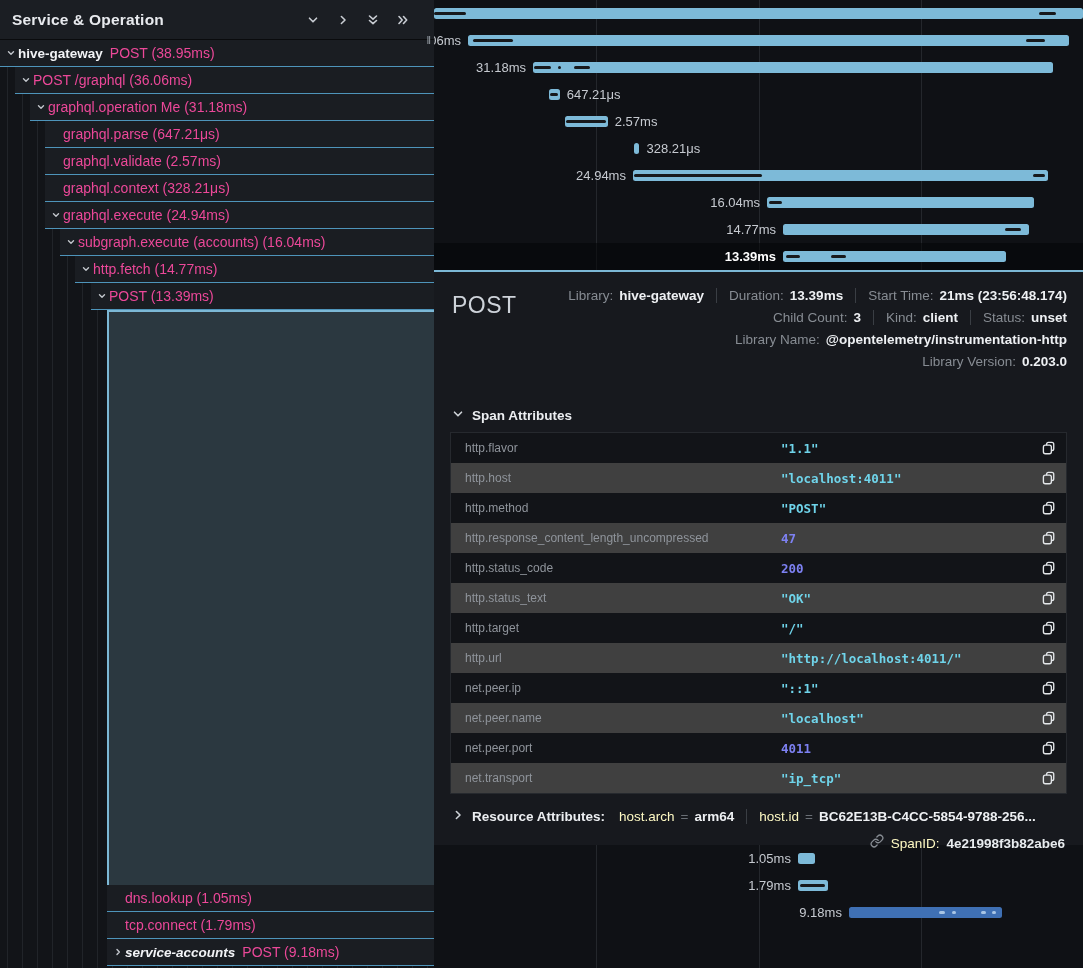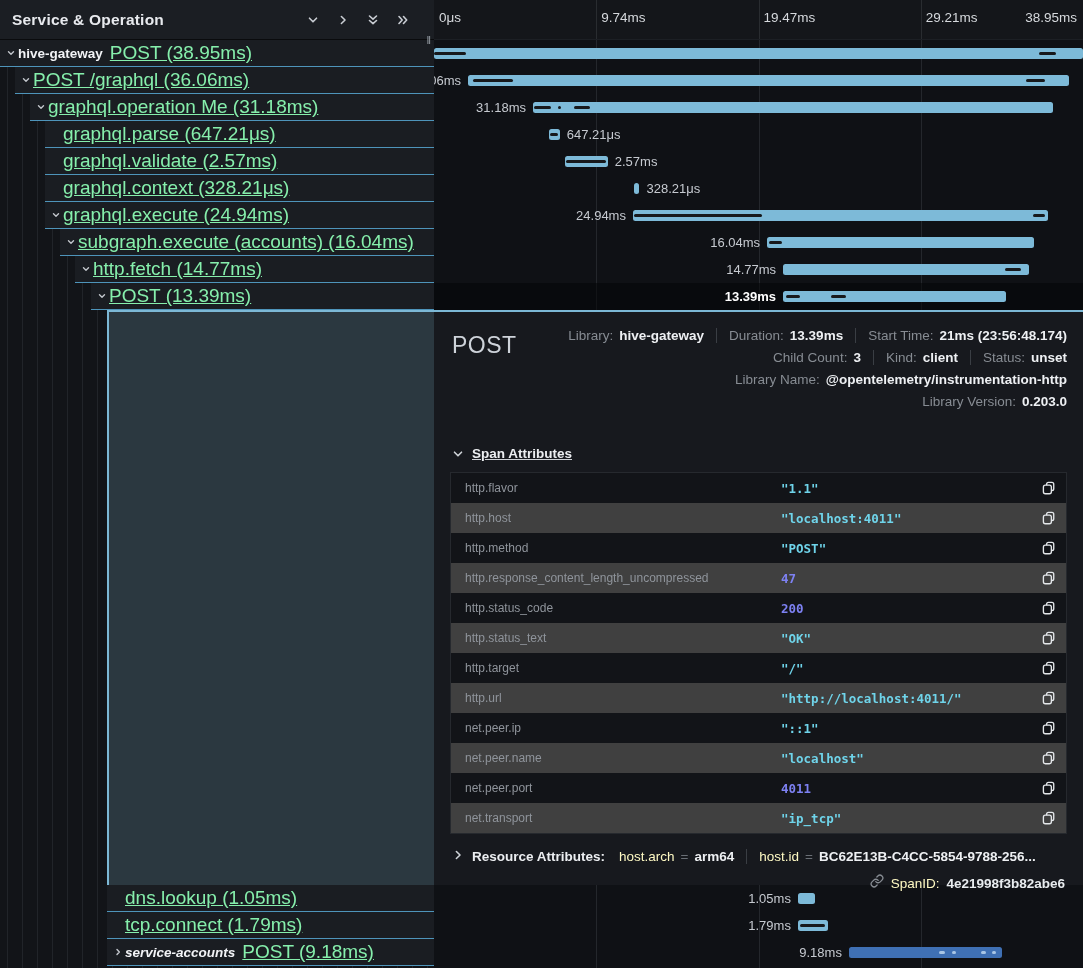--- a/index.html
+++ b/index.html
@@ -18,21 +18,21 @@
 
   .left-body{position:absolute;top:40px;left:0;right:0;bottom:0;background-color:#121418;
              background-image:repeating-linear-gradient(90deg,#212429 0 1px,transparent 1px 15px);
              background-position:7px 0;}
   .tree-row{position:relative;height:27px;}
   .row-fill{position:absolute;top:0;bottom:0;right:0;background:#1a1d22;border-bottom:1px solid #4e94ba;
             display:flex;align-items:center;padding-left:4px;white-space:nowrap;overflow:hidden;cursor:pointer;}
   .tree-chev{width:14px;flex:0 0 14px;color:#c3c7cd;display:flex;align-items:center;justify-content:center;}
   .svc{font-weight:700;color:#f2f3f6;margin-right:7px;font-size:13.5px;}
   .svc.italic{font-style:italic;}
-  .span-label{font-size:19px;color:#86efac;text-decoration:underline;}
+  .span-label{font-size:14px;color:#ec4899;}
   .teal-block{position:relative;height:575px;}
   .teal-fill{position:absolute;left:107px;right:0;top:0;bottom:0;background:#2b3840;
              border-left:2px solid #7cb8d6;border-top:2px solid #7cb8d6;}
   .left-bottom-pad{height:2px;}
 
   
   .right-panel{position:absolute;left:434px;top:0;width:649px;height:968px;background:#0f1115;}
   .gridline{position:absolute;top:0;bottom:0;width:1px;background:#24272c;z-index:1;}
   .tl-header{position:relative;height:40px;background:rgba(255,255,255,0.025);border-bottom:1px solid #1c1f24;z-index:2;}
   .tick{position:absolute;top:10px;font-size:13.5px;font-weight:500;color:#d6d9dd;z-index:2;}
@@ -50,21 +50,21 @@
           padding:14px 16px 0 16px;}
   .detail-head{position:relative;min-height:100px;text-align:right;}
   .detail-title{position:absolute;left:2px;top:6px;font-size:23px;font-weight:500;color:#ced3da;letter-spacing:.5px;}
   .meta{display:flex;flex-direction:column;align-items:flex-end;gap:7px;padding-top:2px;}
   .meta-line{display:flex;align-items:center;}
   .meta-item{display:flex;align-items:center;font-size:13.5px;}
   .meta-label{color:#878c93;margin-right:6px;}
   .meta-value{color:#eef0f3;font-weight:700;}
   .meta-sep{width:1px;height:15px;background:#3a3e44;margin:0 12px;}
 
-  .attr-section-head{display:flex;gap:8px;margin:20px 0 8px 2px;cursor:pointer;text-decoration:underline;}
+  .attr-section-head{display:flex;align-items:center;gap:8px;margin:20px 0 8px 2px;cursor:pointer;}
   .attr-section-head .icon{color:#cfd3d8;}
   .attr-section-title{font-size:13.5px;font-weight:700;color:#eceef1;}
   .attr-table{border:1px solid #26292e;}
   .attr-row{position:relative;height:30px;display:flex;align-items:center;}
   .attr-row.odd{background:#121418;}
   .attr-row.even{background:#404040;}
   .attr-key{padding-left:14px;font-size:12px;color:#8f949b;white-space:nowrap;}
   .attr-value{position:absolute;left:330px;font-family:"DejaVu Sans Mono",monospace;font-size:12.5px;font-weight:700;}
   .attr-value.string{color:#6fd4ea;}
   .attr-value.number{color:#7d81f2;}
@@ -238,27 +238,20 @@
       <div class="left-bottom-pad"></div>
     </div>
   </div>
 
   <div class="right-panel">
     <div id="gridlines">
         <div class="gridline" style="left: 162.25px;"></div>
         <div class="gridline" style="left: 324.5px;"></div>
         <div class="gridline" style="left: 486.75px;"></div>
       </div>
-    <div class="tl-header" id="tl-header">
-        <span class="tick" style="left: 5px;">0μs</span>
-        <span class="tick" style="left: 167.25px;">9.74ms</span>
-        <span class="tick" style="left: 329.5px;">19.47ms</span>
-        <span class="tick" style="left: 491.75px;">29.21ms</span>
-        <span class="tick" style="right: 6px;">38.95ms</span>
-      </div>
     <div id="wf-top-rows">
         <div class="wf-row">
           <div class="wf-bar" style="left: 0px; width: 649px;">
             <div class="stripe" style="left: 0%; width: 4.87805%;"></div>
             <div class="stripe" style="left: 93.1964%; width: 2.56739%;"></div>
           </div>
         </div>
         <div class="wf-row">
           <div class="wf-bar" style="left: 33.9913px; width: 600.846px;">
             <div class="stripe" style="left: 0.831947%; width: 6.65557%;"></div>

